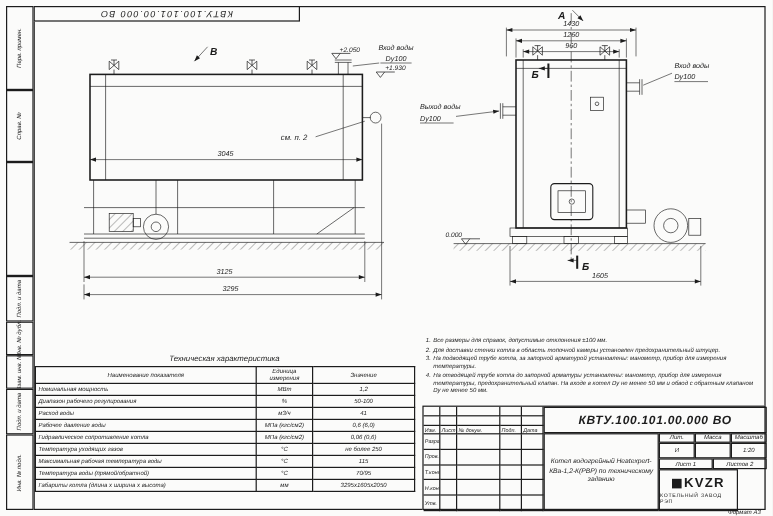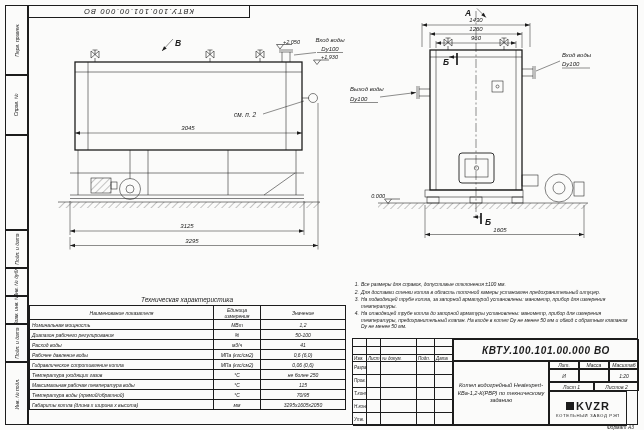--- a/index.html
+++ b/index.html
@@ -400,21 +400,21 @@
     <div class="cell c tb-doc" style="left:100px;top:0;width:186px;height:22px">КВТУ.100.101.00.000 ВО</div>
     <div class="cell c tb-name" style="left:100px;top:22px;width:96px;height:65px">Котел водогрейный Heatexpert-КВа-1,2-К(РВР) по техническому заданию</div>
     <div class="cell c" style="left:196px;top:22px;width:30px;height:8px">Лит.</div>
     <div class="cell c" style="left:226px;top:22px;width:30px;height:8px">Масса</div>
     <div class="cell c" style="left:256px;top:22px;width:30px;height:8px">Масштаб</div>
     <div class="cell c" style="left:196px;top:30px;width:30px;height:13px">И</div>
     <div class="cell c" style="left:226px;top:30px;width:30px;height:13px"></div>
     <div class="cell c" style="left:256px;top:30px;width:30px;height:13px">1:20</div>
     <div class="cell c" style="left:196px;top:43px;width:45px;height:9px"><span>Лист</span>&nbsp;<span>1</span></div>
     <div class="cell c" style="left:241px;top:43px;width:45px;height:9px"><span>Листов</span>&nbsp;<span>2</span></div>
-    <div class="cell tb-logo" style="left:196px;top:52px;width:78px;height:35px">
+    <div class="cell tb-logo" style="left:196px;top:52px;width:66px;height:35px">
       <div class="logo-row">
           <span class="logo-sq"></span>
           <span class="logo-name">KVZR</span>
         </div>
       <div class="logo-sub">КОТЕЛЬНЫЙ ЗАВОД РЭП</div>
     </div>
   </div>
 
   <div class="fmt">Формат А3</div>
 </div>

